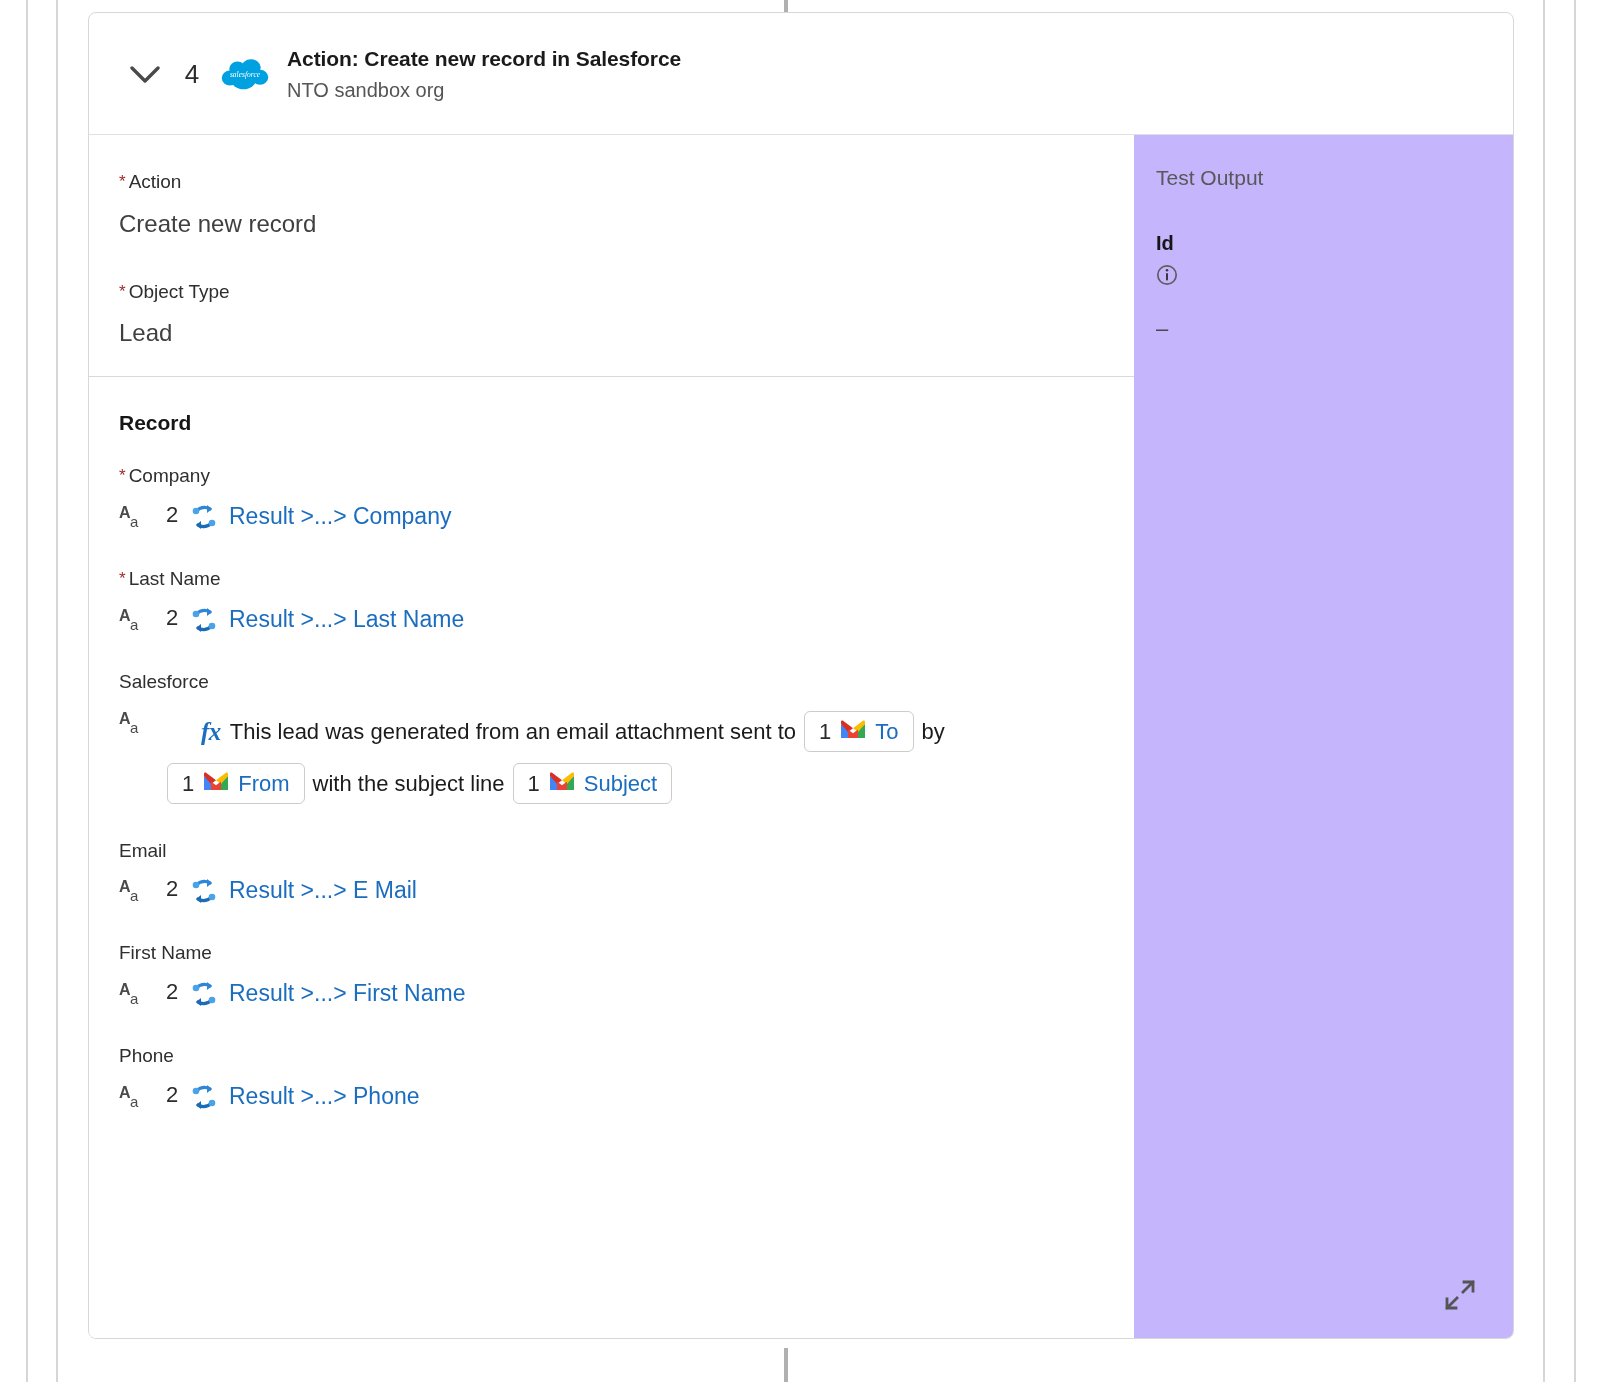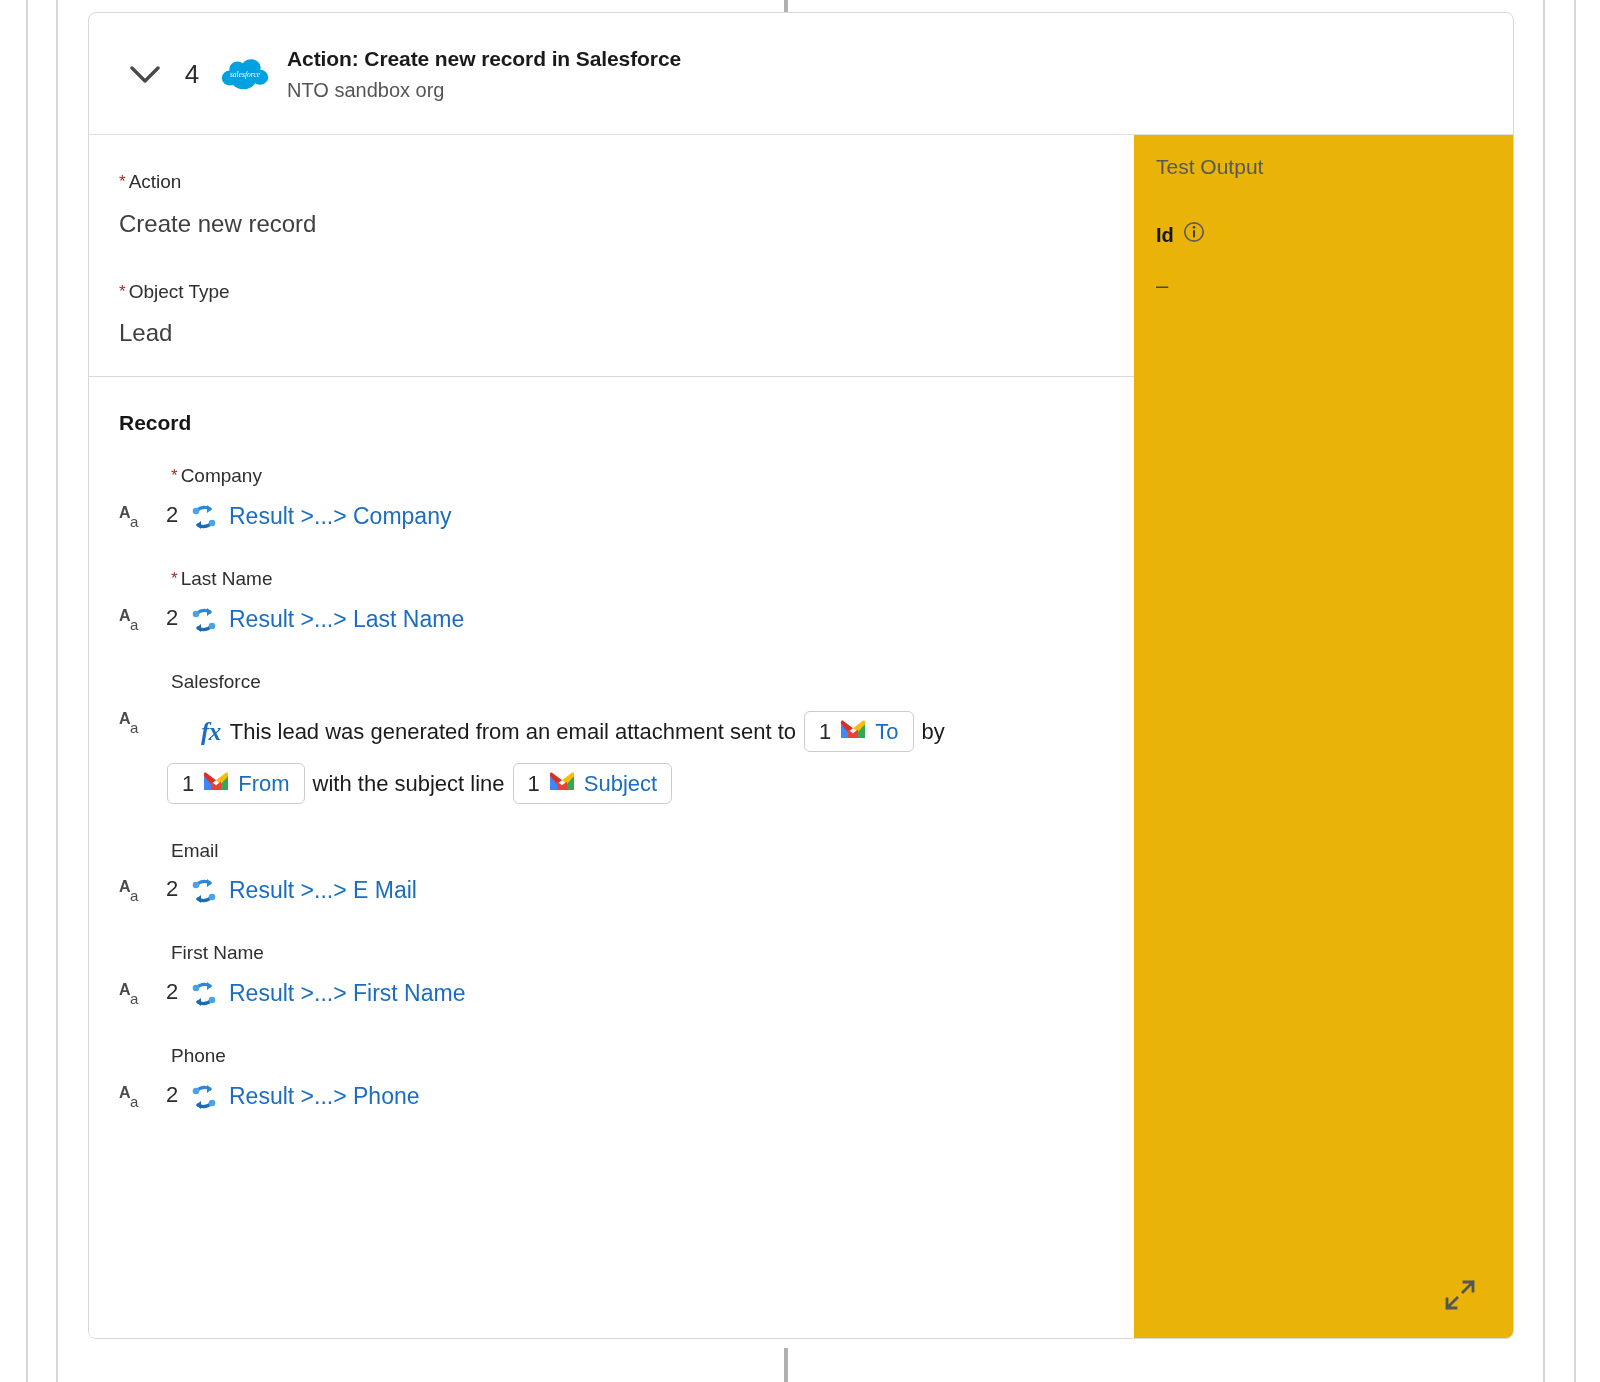--- a/index.html
+++ b/index.html
@@ -113,23 +113,23 @@
   }
   .form-pane {
     width: 1045px;
     flex: 0 0 1045px;
     display: flex;
     flex-direction: column;
     background: #ffffff;
   }
   .output-pane {
     flex: 1 1 auto;
-    background: #eab308;
+    background: #c4b5fd;
     position: relative;
-    padding: 19px 0 0 22px;
+    padding: 30px 0 0 22px;
   }
 
   
   .section-top {
     padding: 36px 0 28px 30px;
     border-bottom: 1px solid #d9d9d9;
   }
   .field-label {
     font-size: 19px;
     color: #2f2f2f;
@@ -158,21 +158,20 @@
     font-size: 21px;
     font-weight: bold;
     color: #161616;
     margin-bottom: 30px;
   }
   .record-field { margin-bottom: 30px; }
   .record-field:last-child { margin-bottom: 0; }
   .record-label {
     font-size: 19px;
     color: #2f2f2f;
-    margin-left: 52px;
     line-height: 1.2;
     margin-bottom: 12px;
   }
   .record-row {
     display: flex;
     align-items: flex-start;
     min-height: 38px;
   }
   .icon-aa {
     width: 40px;
@@ -260,22 +259,23 @@
 
   
   .output-title {
     font-size: 21px;
     color: #585858;
     margin-bottom: 42px;
     line-height: 1.2;
   }
   .output-key-row {
     display: flex;
-    align-items: flex-end;
+    align-items: flex-start;
     gap: 9px;
+    flex-direction: column;
   }
   .output-key {
     font-size: 20px;
     font-weight: bold;
     color: #161616;
   }
   .output-val {
     font-size: 22px;
     color: #4a4a4a;
     margin-top: 28px;

